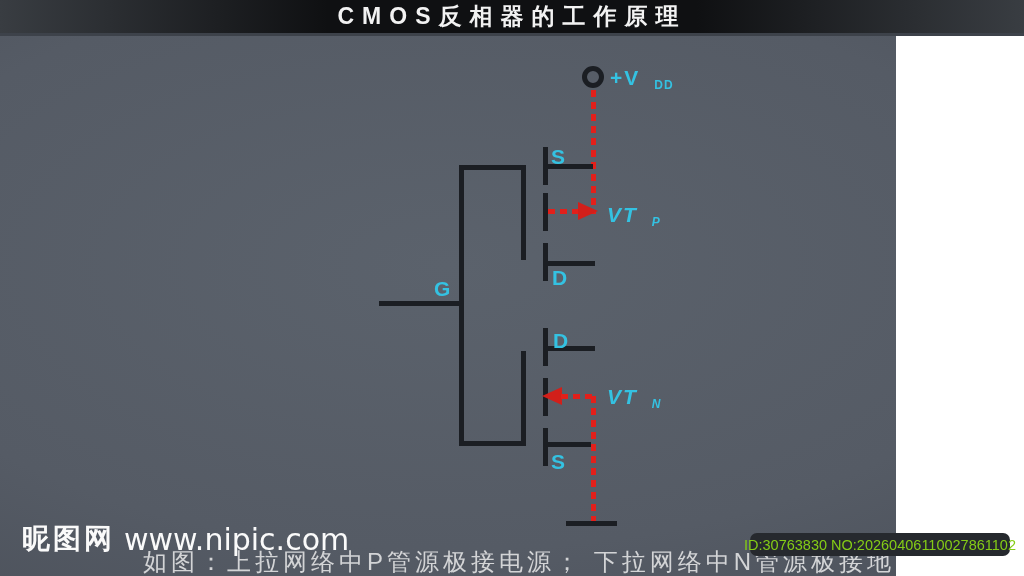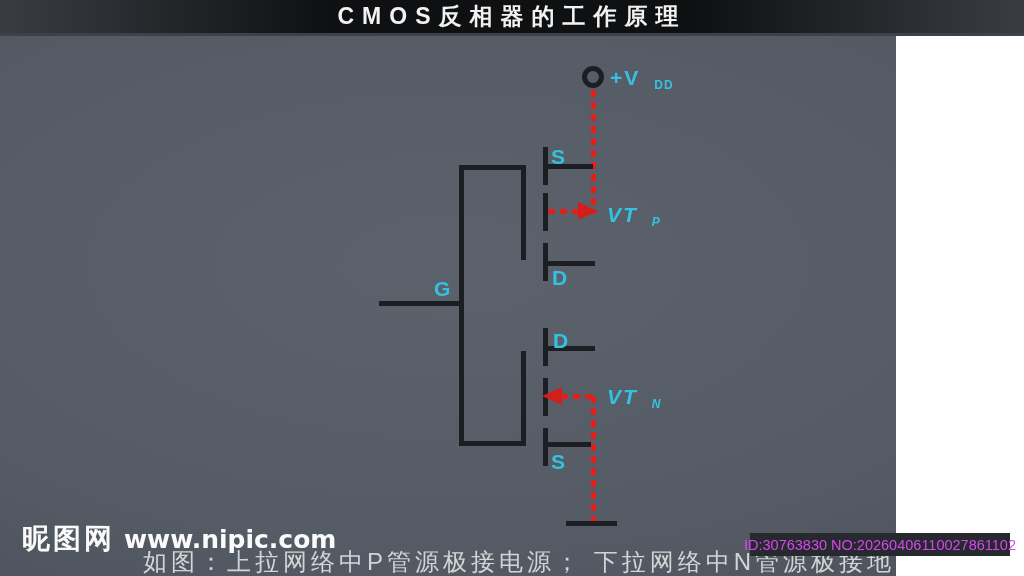--- a/index.html
+++ b/index.html
@@ -26,25 +26,25 @@
   
   .vdd-ring{position:absolute;left:582px;top:66px;width:12px;height:12px;border:5px solid #1b1e23;border-radius:50%;}
   
   .lbl{position:absolute;color:#34c2e2;font-weight:bold;font-size:21px;letter-spacing:2px;line-height:1;white-space:nowrap;}
   .lbl .sub{font-size:12px;letter-spacing:1px;position:relative;top:4px;margin-left:14px;}
   
   .caption{position:absolute;left:143px;top:546px;color:#d3d4d6;font-size:24px;letter-spacing:4px;white-space:nowrap;}
   
   .watermark{position:absolute;left:22px;top:512px;display:flex;align-items:center;color:#fafafa;margin-top:8px;}
   .watermark .logo{font-size:28px;font-weight:bold;letter-spacing:3px;}
-  .watermark .url{font-size:25px;font-weight:bold;margin-left:9px;font-family:"DejaVu Sans",sans-serif;}
+  .watermark .url{font-size:30px;font-weight:normal;margin-left:9px;font-family:"DejaVu Sans",sans-serif;}
   
   .idbadge{position:absolute;left:750px;top:533px;width:260px;height:23px;background:#26292e;
            display:flex;align-items:center;justify-content:center;
-           color:#d946ef;font-size:14.5px;white-space:nowrap;}
+           color:#84cc16;font-size:14.5px;white-space:nowrap;border-radius:7px;}
 </style>
 </head>
 <body>
 
 <div class="stage">
 
   <div class="titlebar">
     <span class="title">CMOS反相器的工作原理</span>
   </div>
 

